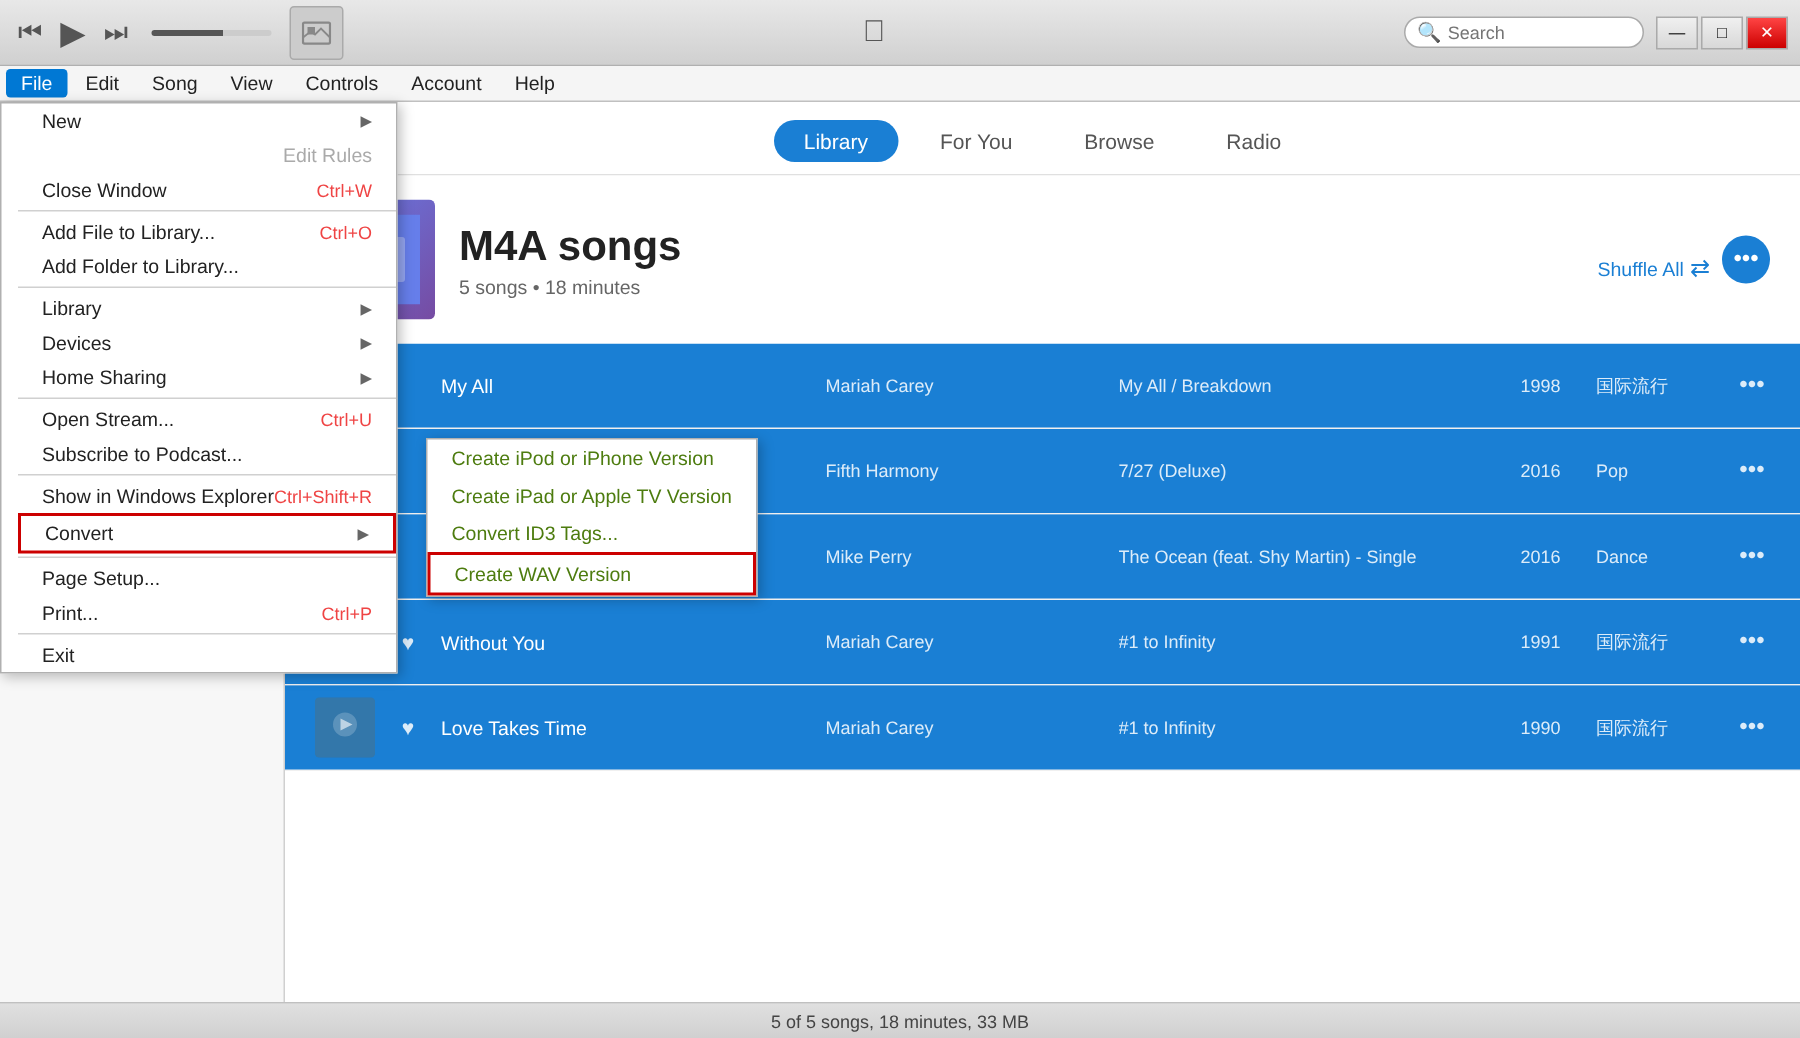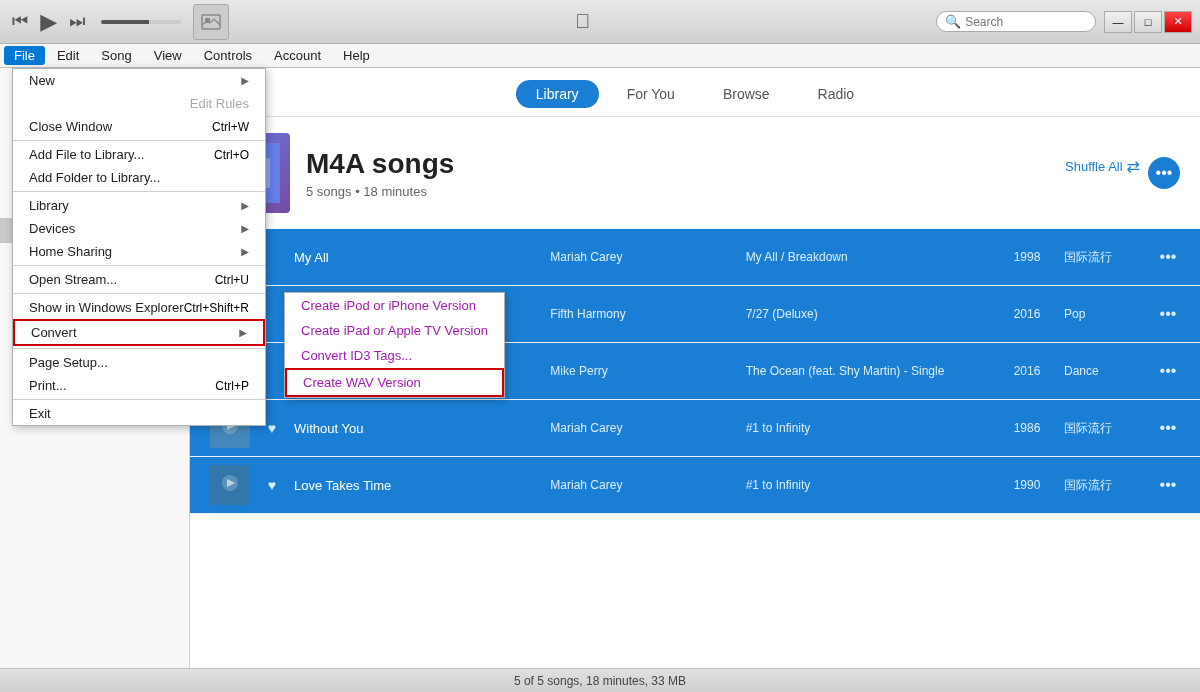--- a/index.html
+++ b/index.html
@@ -56,39 +56,39 @@
       padding: 4px 16px;
       font-size: 13px;
       cursor: pointer;
       display: flex;
       justify-content: space-between;
       align-items: center;
       color: #222;
     }
     .dropdown-item.disabled { color: #aaa; cursor: default; justify-content: flex-end; }
     .dropdown-separator { height: 1px; background: #d0d0d0; margin: 2px 0; }
-    .dropdown-item .shortcut { color: #000000; font-size: 12px; }
+    .dropdown-item .shortcut { color: #ef4444; font-size: 12px; }
     .dropdown-item .arrow { font-size: 10px; color: #666; }
 
     
     .submenu-container {
       position: absolute;
       left: 284px;
       top: 248px;
       background: white;
       border: 1px solid #b0b0b0;
       box-shadow: 2px 2px 8px rgba(0,0,0,0.25);
       min-width: 220px;
       z-index: 300;
     }
     .submenu-item {
       padding: 5px 16px;
       font-size: 13px;
       cursor: pointer;
-      color: #a21caf;
+      color: #4d7c0f;
     }
     .submenu-item.wav-selected {
       border: 2px solid #cc0000;
       background: white;
     }
 
     
     .main-layout {
       display: flex;
       height: calc(692px - 44px - 24px - 24px);
@@ -167,21 +167,21 @@
       background: linear-gradient(135deg, #667eea 0%, #764ba2 100%);
       display: flex;
       align-items: center;
       justify-content: center;
       color: white;
       font-size: 28px;
     }
     .playlist-info { flex: 1; }
     .playlist-title { font-size: 28px; font-weight: bold; color: #222; }
     .playlist-meta { font-size: 13px; color: #666; margin-top: 4px; }
-    .playlist-actions { display: flex; align-items: flex-start; gap: 8px; }
+    .playlist-actions { display: flex; align-items: flex-end; gap: 8px; }
     .shuffle-btn { color: #1a7fd4; font-size: 13px; cursor: pointer; display: flex; align-items: center; gap: 4px; }
     .more-btn { width: 32px; height: 32px; background: #1a7fd4; border-radius: 50%; color: white; display: flex; align-items: center; justify-content: center; cursor: pointer; font-size: 16px; }
 
     
     .song-table { flex: 1; overflow-y: auto; }
     .song-row {
       display: flex;
       align-items: center;
       padding: 8px 20px;
       border-bottom: 1px solid #f0f0f0;
@@ -252,21 +252,21 @@
 
 <div class="menu-bar">
   <div class="menu-item active">File</div>
   <div class="menu-item">Edit</div>
   <div class="menu-item">Song</div>
   <div class="menu-item">View</div>
   <div class="menu-item">Controls</div>
   <div class="menu-item">Account</div>
   <div class="menu-item">Help</div>
 
-  <div class="dropdown" style="left: 12px;">
+  <div class="dropdown" style="left: 0; padding-left: 11px;">
     <div class="dropdown-item">
       <span>New</span>
         <span class="arrow">▶</span>
     </div>
     <div class="dropdown-item disabled">
       <span>Edit Rules</span>
     </div>
     <div class="dropdown-item">
       <span>Close Window</span>
         <span class="shortcut">Ctrl+W</span>
@@ -289,20 +289,23 @@
         <span class="arrow">▶</span>
     </div>
     <div class="dropdown-item">
       <span>Home Sharing</span>
         <span class="arrow">▶</span>
     </div>
     <div class="dropdown-separator"></div>
     <div class="dropdown-item">
       <span>Open Stream...</span>
         <span class="shortcut">Ctrl+U</span>
+    </div>
+    <div class="dropdown-item">
+      <span>Subscribe to Podcast...</span>
     </div>
     <div class="dropdown-separator"></div>
     <div class="dropdown-item">
       <span>Show in Windows Explorer</span>
         <span class="shortcut">Ctrl+Shift+R</span>
     </div>
     <div class="dropdown-item convert-highlight" style="border: 2px solid #cc0000;">
       <span>Convert</span>
         <span class="arrow">▶</span>
     </div>
@@ -538,21 +541,21 @@
         <div class="song-row selected">
           <div class="song-thumb" style="background: rgb(68, 136, 187);"><svg width="40" height="40" viewBox="0 0 40 40">
               <rect width="40" height="40" fill="#4488bb"></rect>
               <circle cx="20" cy="18" r="8" fill="rgba(255,255,255,0.2)"></circle>
               <polygon points="17,14 17,22 25,18" fill="rgba(255,255,255,0.6)"></polygon>
             </svg></div>
           <div class="heart-icon">♥</div>
           <div class="song-name">Without You</div>
           <div class="song-artist">Mariah Carey</div>
           <div class="song-album">#1 to Infinity</div>
-          <div class="song-year">1986</div>
+          <div class="song-year">1991</div>
           <div class="song-genre">国际流行</div>
           <div class="song-more">•••</div>
         </div>
         <div class="song-row selected">
           <div class="song-thumb" style="background: rgb(51, 119, 170);"><svg width="40" height="40" viewBox="0 0 40 40">
               <rect width="40" height="40" fill="#3377aa"></rect>
               <circle cx="20" cy="18" r="8" fill="rgba(255,255,255,0.2)"></circle>
               <polygon points="17,14 17,22 25,18" fill="rgba(255,255,255,0.6)"></polygon>
             </svg></div>
           <div class="heart-icon">♥</div>

